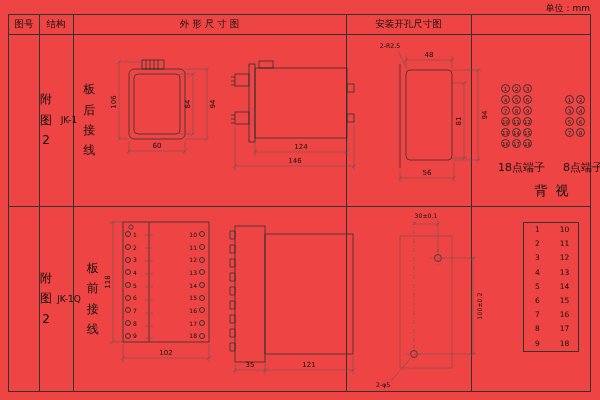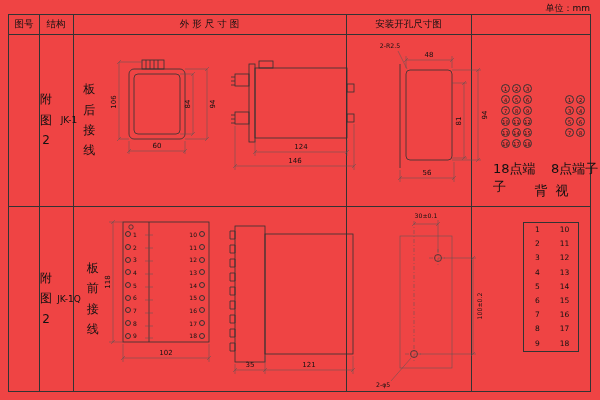--- a/index.html
+++ b/index.html
@@ -18,21 +18,21 @@
   svg rect,svg path,svg circle{fill:none;stroke:#333;stroke-width:0.8;}
   svg .cl{stroke-dasharray:4 2 1 2;stroke-width:0.5;stroke:#555;}
   svg .thin{stroke-width:0.5;stroke:#555;}
   svg text{fill:#111;stroke:none;font-size:7px;text-anchor:middle;font-family:"DejaVu Sans",sans-serif;}
   svg text.f6{font-size:6.2px;}
   svg text.as{text-anchor:start;}
   .grid18{position:absolute;left:8px;top:50px;display:grid;grid-template-columns:repeat(3,9px);gap:2px;}
   .grid8{position:absolute;left:72px;top:61px;display:grid;grid-template-columns:repeat(2,9px);gap:2px;}
   .tc{width:9px;height:9px;box-sizing:border-box;border:1px solid #333;border-radius:50%;
       display:flex;align-items:center;justify-content:center;font-size:5px;}
-  .glab{position:absolute;font-size:13px;text-align:left;}
+  .glab{position:absolute;font-size:11px;text-align:right;}
   .viewlab{position:absolute;left:0;width:100%;text-align:center;font-size:13px;letter-spacing:2px;}
   .dwrap{position:absolute;}
   .colL{position:absolute;left:22px;top:12px;display:flex;flex-direction:column;}
   .colR{position:absolute;left:74px;top:12px;width:28px;display:flex;flex-direction:column;}
   .pinL{height:12.7px;display:flex;align-items:center;font-size:6px;}
   .pinL::before{content:"";width:4px;height:4px;border:1px solid #333;border-radius:50%;margin-right:2px;flex:none;}
   .pinR{height:12.7px;display:flex;align-items:center;justify-content:flex-end;font-size:6px;}
   .pinR::after{content:"";width:4px;height:4px;border:1px solid #333;border-radius:50%;margin-left:2px;flex:none;}
   .tbox{position:absolute;left:30px;top:16px;width:56px;height:130px;border:1px solid #333;box-sizing:border-box;display:flex;}
   .tcol{width:50%;display:flex;flex-direction:column;}

